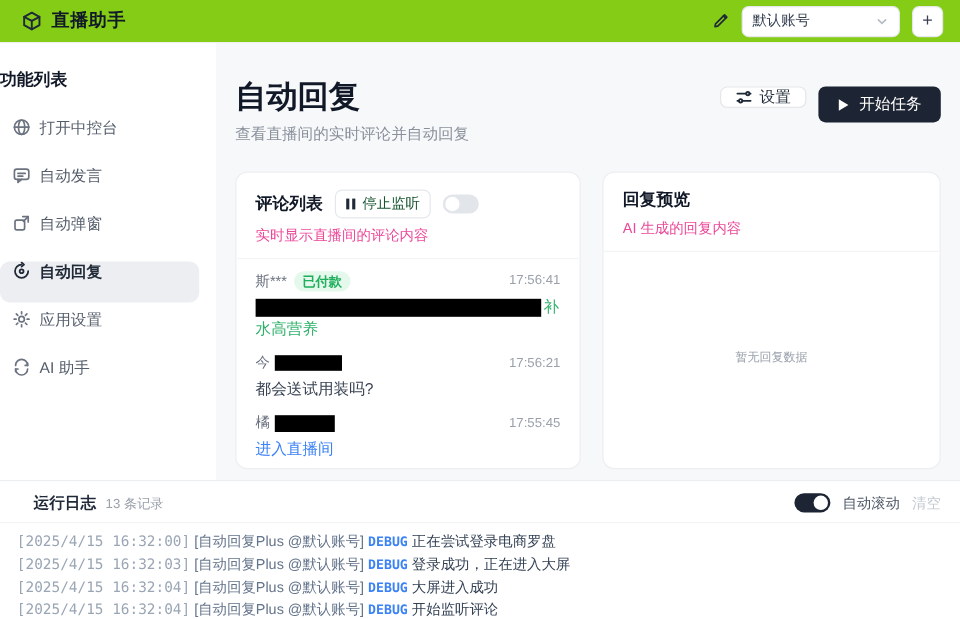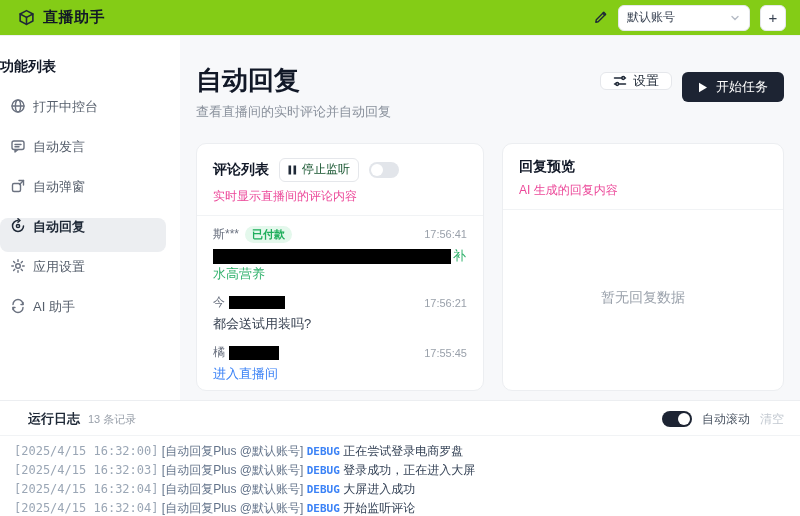--- a/index.html
+++ b/index.html
@@ -71,21 +71,21 @@
     background:#e4f8ec; color:#1fae5c; font-size:11px; font-weight:bold; }
   .comment-text { font-size:13px; color:#374151; margin-top:4px; line-height:1.45; }
   .comment-text.green { color:#2eb06a; }
   .comment-text.blue { color:#3b82f6; }
   .redact { display:inline-block; background:#000; vertical-align:middle; }
   .redact.bar { width:238px; height:15px; margin-right:2px; }
   .redact.name-s { width:56px; height:13px; margin-left:4px; }
   .redact.name-m { width:50px; height:14px; margin-left:4px; }
 
   .empty-box { flex:1; display:flex; align-items:center; justify-content:center;
-    font-size:14px; color:#9aa1ab;text-align:center; }
+    font-size:10px; color:#9aa1ab;text-align:center; }
 
   
   .log { height:116px; background:#fff; border-top:1px solid #eceef1; }
   .log-head { display:flex; align-items:center; padding:9px 16px 7px 28px;
     border-bottom:1px solid #f1f3f5; }
   .log-title { font-size:13px; font-weight:bold; color:#1f2937; }
   .log-count { font-size:11px; color:#9aa1ab; margin-left:8px; }
   .log-controls { margin-left:auto; display:flex; align-items:center; gap:10px; }
   .clear-link { font-size:12px; color:#c3c9d1; cursor:pointer; }
   .log-body { padding:6px 14px; }

